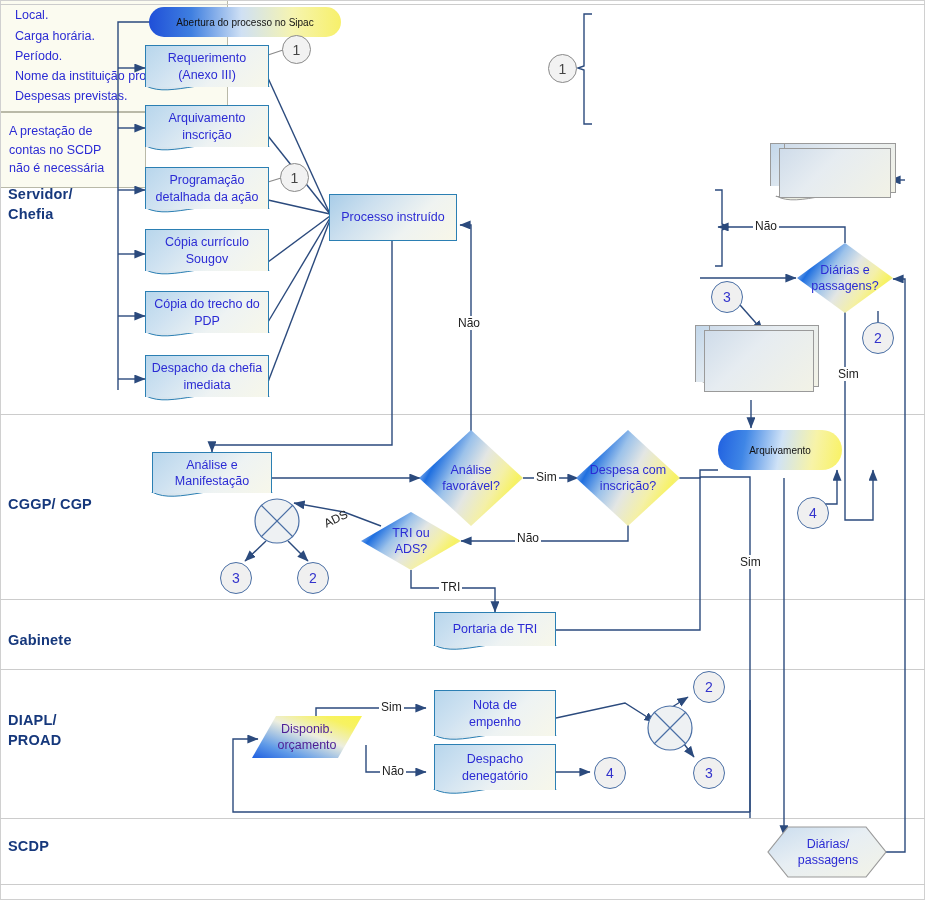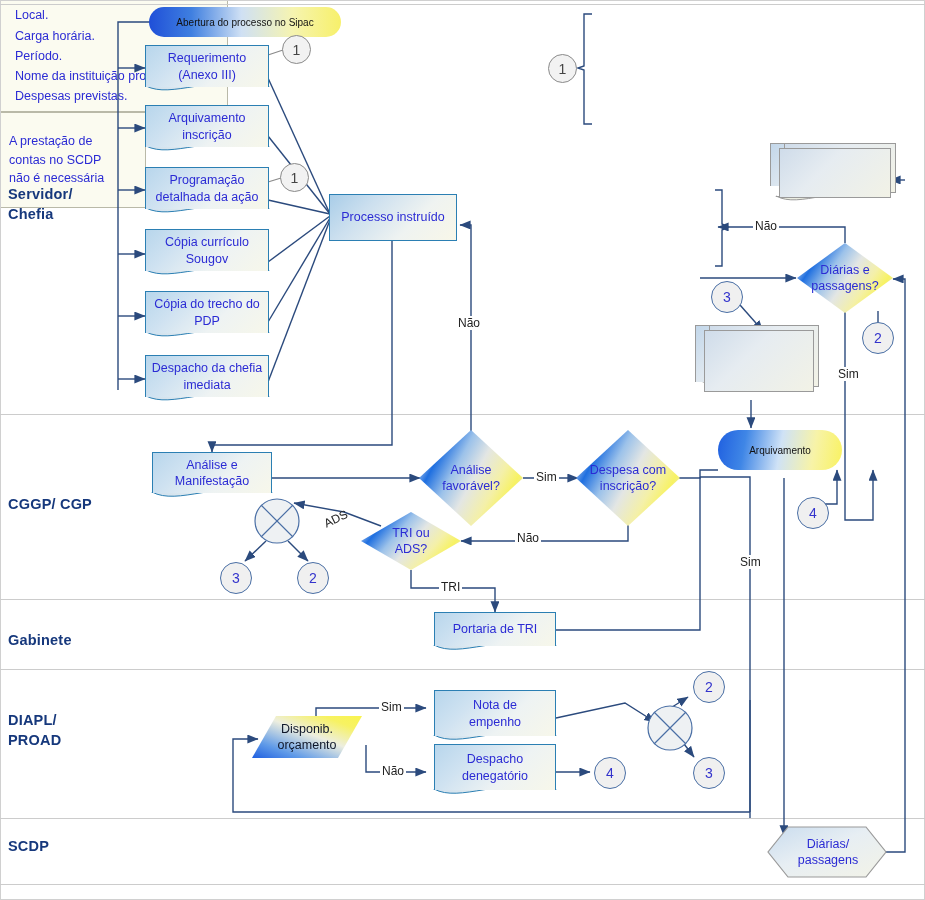--- a/index.html
+++ b/index.html
@@ -252,21 +252,21 @@
     <span>Carga horária.</span>
     <span>Período.</span>
     <span>Nome da instituição promotora.</span>
     <span>Despesas previstas.</span>
   </div>
   <div class="conn gray" style="left:548px; top:54px; width:29px; height:29px;">1</div>
 
   <div class="conn gray" style="left:282px; top:35px; width:29px; height:29px;">1</div>
   <div class="conn gray" style="left:280px; top:163px; width:29px; height:29px;">1</div>
 
-  <div class="note center" style="left:570px; top:190px; width:146px; height:96px; text-align:left;padding-left:8px;">
+  <div class="note center" style="left:570px; top:190px; width:146px; height:76px; text-align:left;padding-left:8px;">
     <span>A prestação de</span>
     <span>contas no SCDP</span>
     <span>não é necessária</span>
   </div>
 
   <div class="docstack" style="left:770px; top:143px; width:130px; height:58px;">
     <div class="sheet" style="left:14px; top:0;  width:110px; height:48px;"></div>
     <div class="sheet" style="left:9px;  top:5px; width:110px; height:48px;"></div>
     <div class="front" style="left:5px;  top:10px; width:110px; height:43px;">
       <div><span>Prestação de</span><br><span>contas SCDP</span></div>
@@ -286,21 +286,21 @@
   </div>
   <div class="node" style="left:580px; top:456px; width:96px; height:44px;">
     <div><span>Despesa com</span><br><span>inscrição?</span></div>
   </div>
   <div class="node" style="left:374px; top:521px; width:74px; height:40px;">
     <div><span>TRI ou</span><br><span>ADS?</span></div>
   </div>
   <div class="node" style="left:800px; top:257px; width:90px; height:42px;">
     <div><span>Diárias e</span><br><span>passagens?</span></div>
   </div>
-  <div class="node" style="left:262px; top:717px; width:90px; height:40px; color:#0f172a;">
+  <div class="node" style="left:262px; top:717px; width:90px; height:40px; color:#4c1d95;">
     <div><span>Disponib.</span><br><span>orçamento</span></div>
   </div>
   <div class="node" style="left:783px; top:831px; width:90px; height:42px;">
     <div><span>Diárias/</span><br><span>passagens</span></div>
   </div>
 
   <div class="node doc" style="left:152px; top:452px; width:120px; height:41px;">
     <div><span>Análise e</span><br><span>Manifestação</span></div>
   </div>
 

